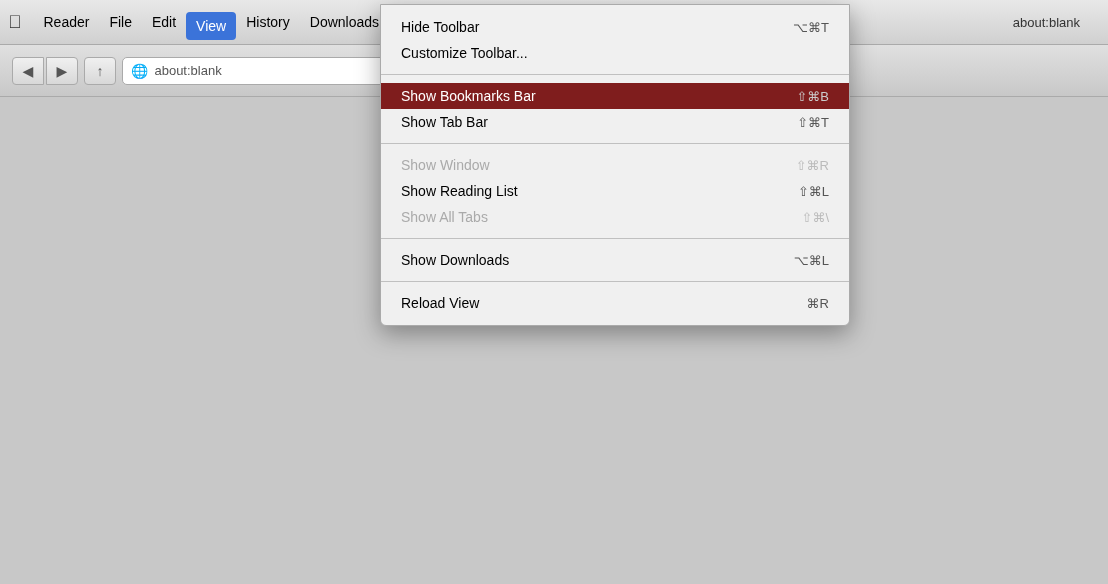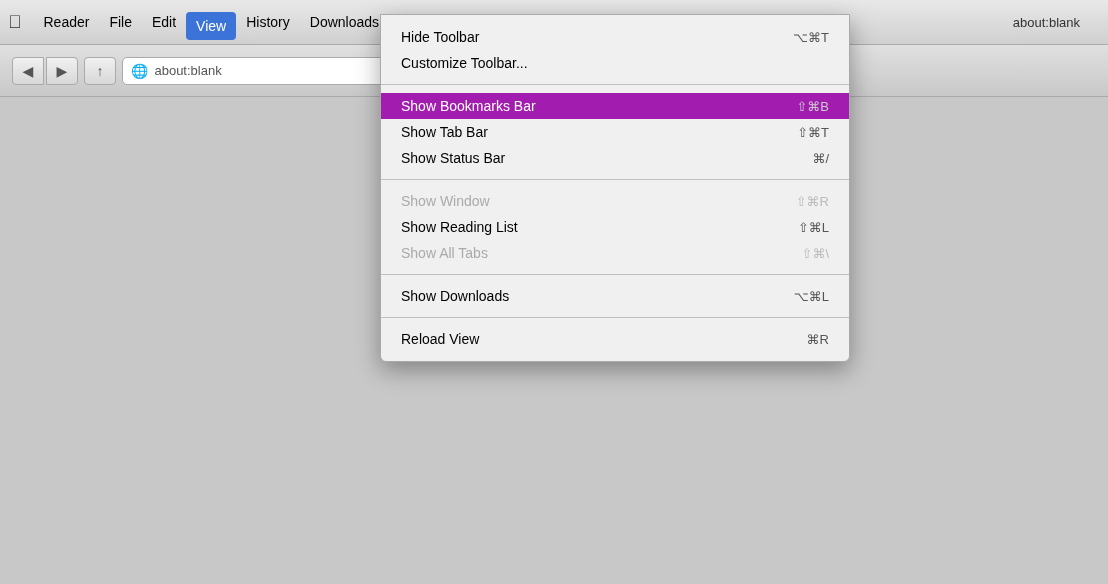--- a/index.html
+++ b/index.html
@@ -116,21 +116,21 @@
       font-size: 13px;
       color: #555;
     }
 
     .globe-icon {
       font-size: 14px;
     }
 
     .dropdown-menu {
       position: absolute;
-      top: 14px;
+      top: 4px;
       left: 380px;
       width: 470px;
       background: #f0f0f0;
       border: 1px solid #aaa;
       border-radius: 0 0 6px 6px;
       box-shadow: 0 8px 24px rgba(0,0,0,0.35);
       padding: 5px 0;
       z-index: 100;
     }
 
@@ -149,21 +149,21 @@
       align-items: center;
       justify-content: space-between;
       padding: 5px 20px 5px 20px;
       font-size: 14px;
       color: #000;
       cursor: pointer;
       min-height: 26px;
     }
 
     .dropdown-item.highlighted {
-      background: #a21caf;
+      background: #7f1d1d;
       color: #fff;
     }
 
     .dropdown-item.disabled {
       color: #aaa;
       cursor: default;
     }
 
     .item-label {
       font-size: 14px;
@@ -229,24 +229,20 @@
 
   <div class="menu-section">
     <div class="dropdown-item highlighted">
       <span class="item-label">Show Bookmarks Bar</span>
       <span class="item-shortcut">⇧⌘B</span>
     </div>
     <div class="dropdown-item">
       <span class="item-label">Show Tab Bar</span>
       <span class="item-shortcut">⇧⌘T</span>
     </div>
-    <div class="dropdown-item">
-      <span class="item-label">Show Status Bar</span>
-      <span class="item-shortcut">⌘/</span>
-    </div>
   </div>
 
   <div class="menu-divider"></div>
 
   <div class="menu-section">
     <div class="dropdown-item disabled">
       <span class="item-label">Show Window</span>
       <span class="item-shortcut disabled-shortcut">⇧⌘R</span>
     </div>
     <div class="dropdown-item">

